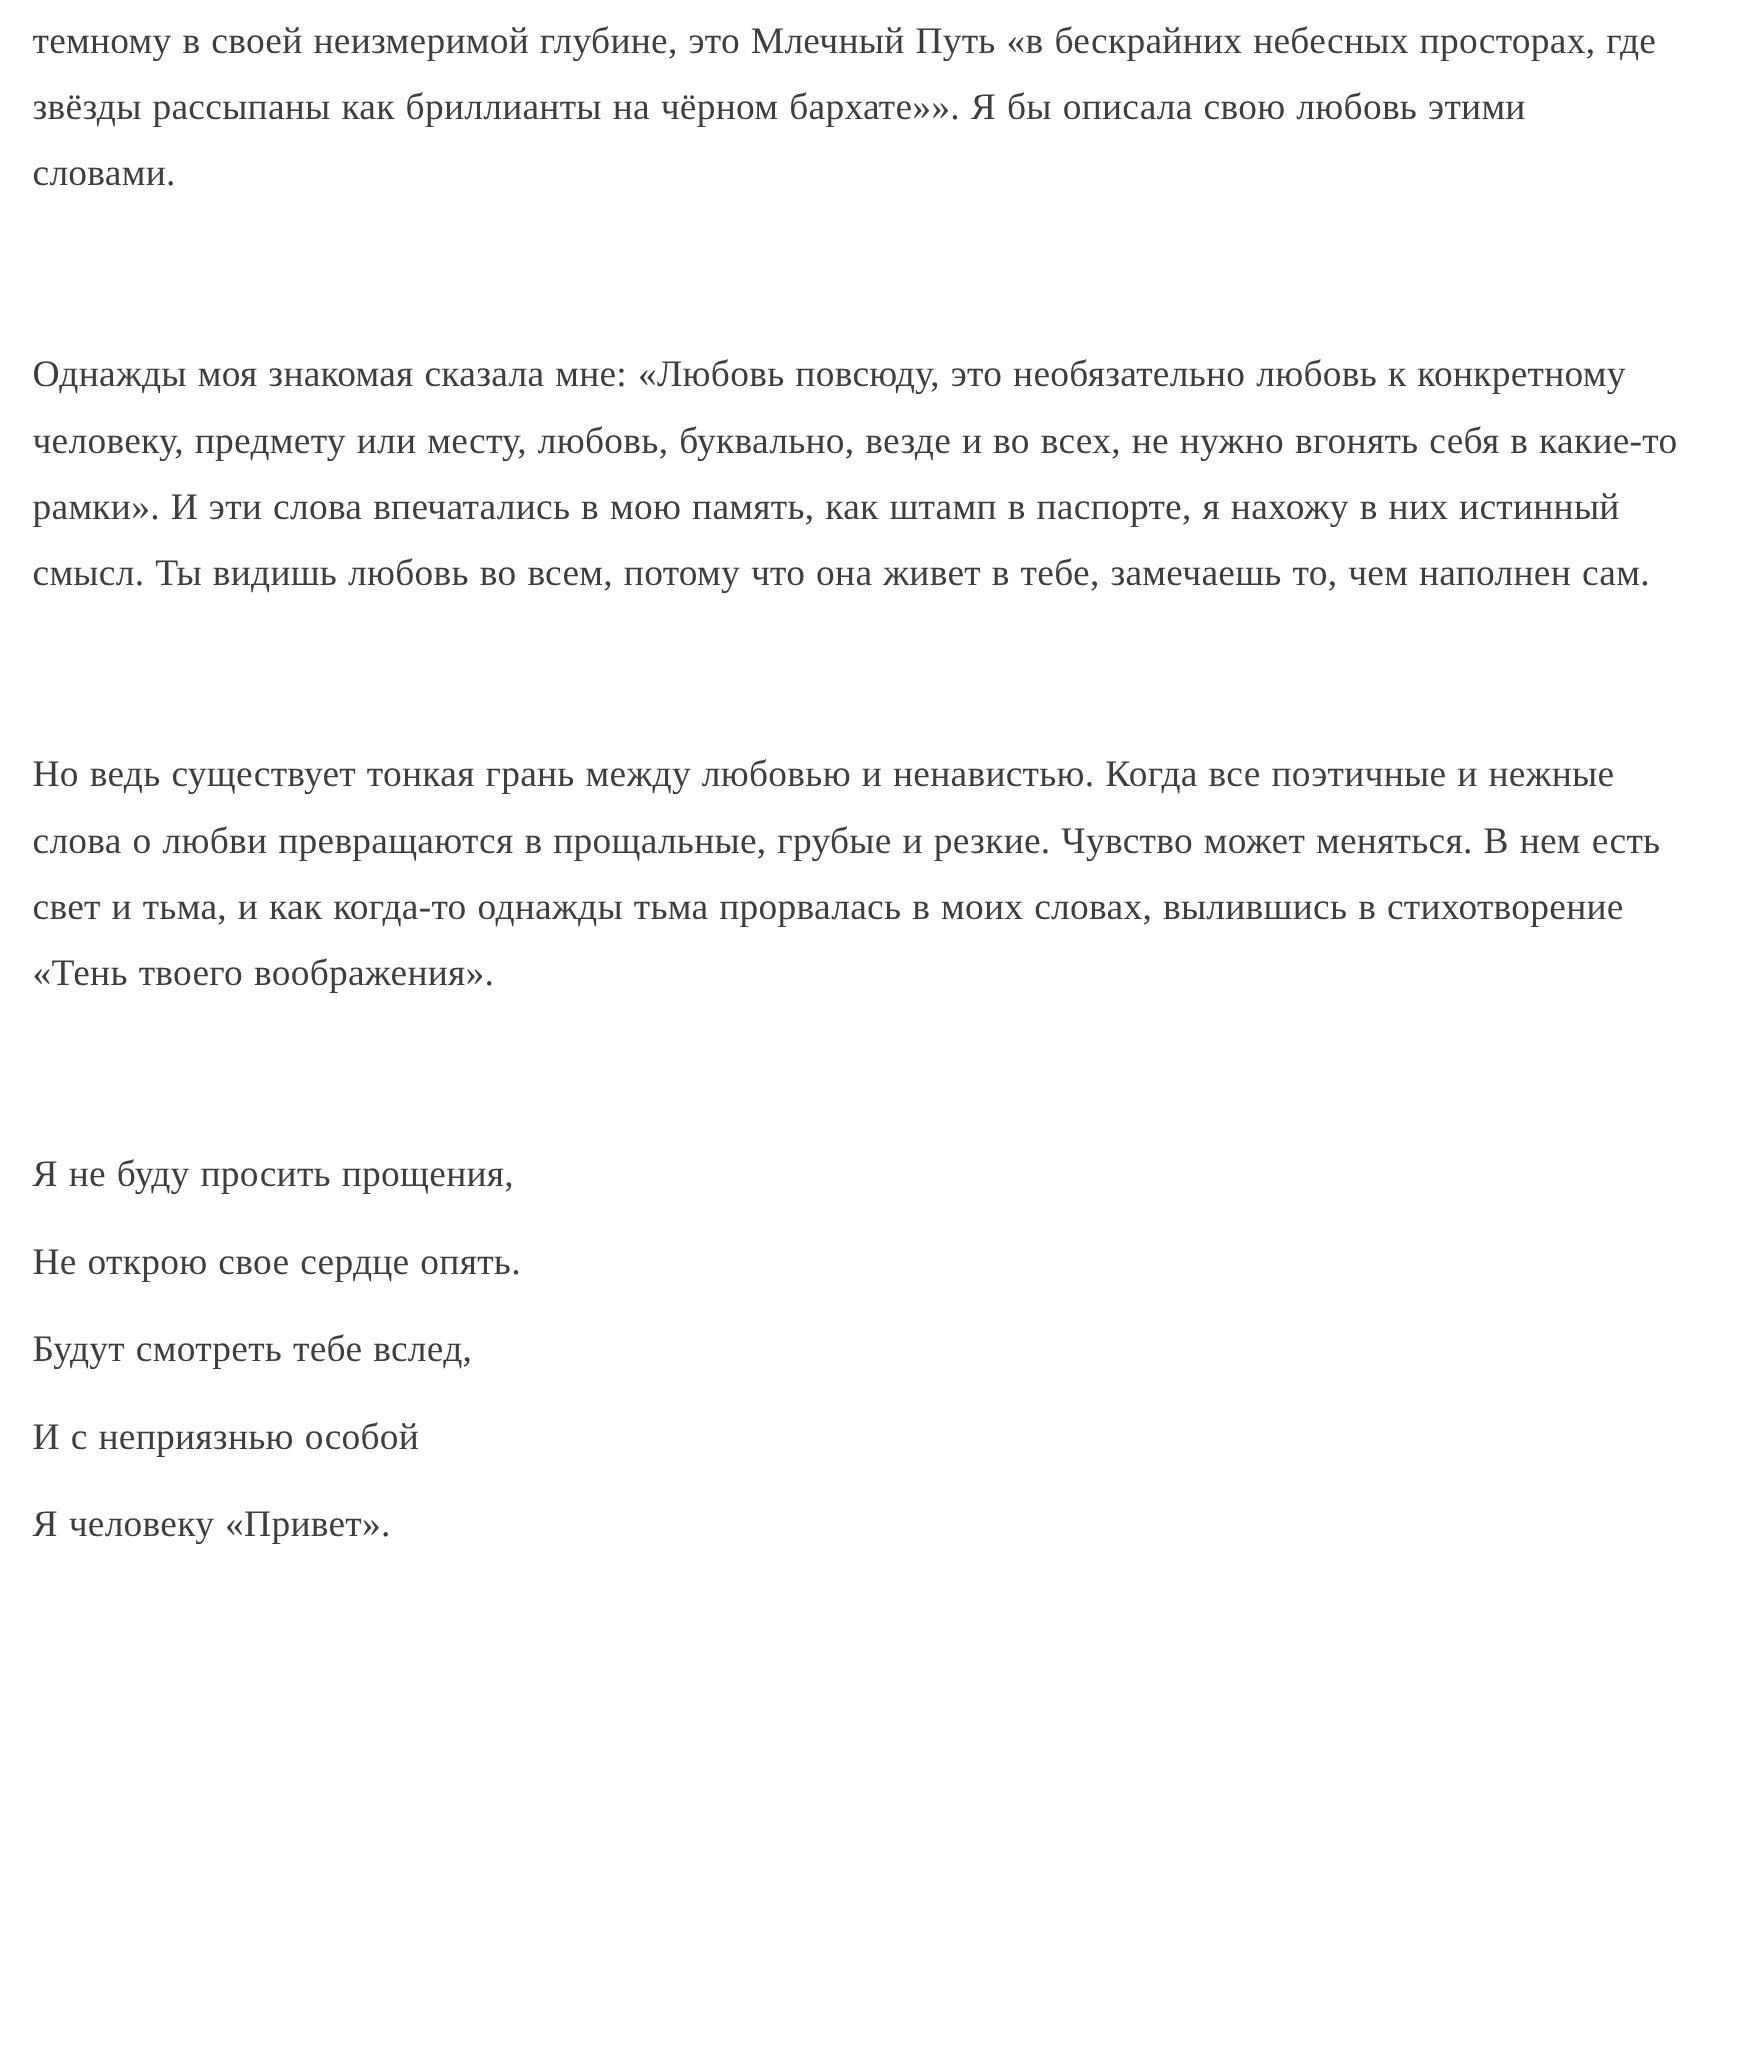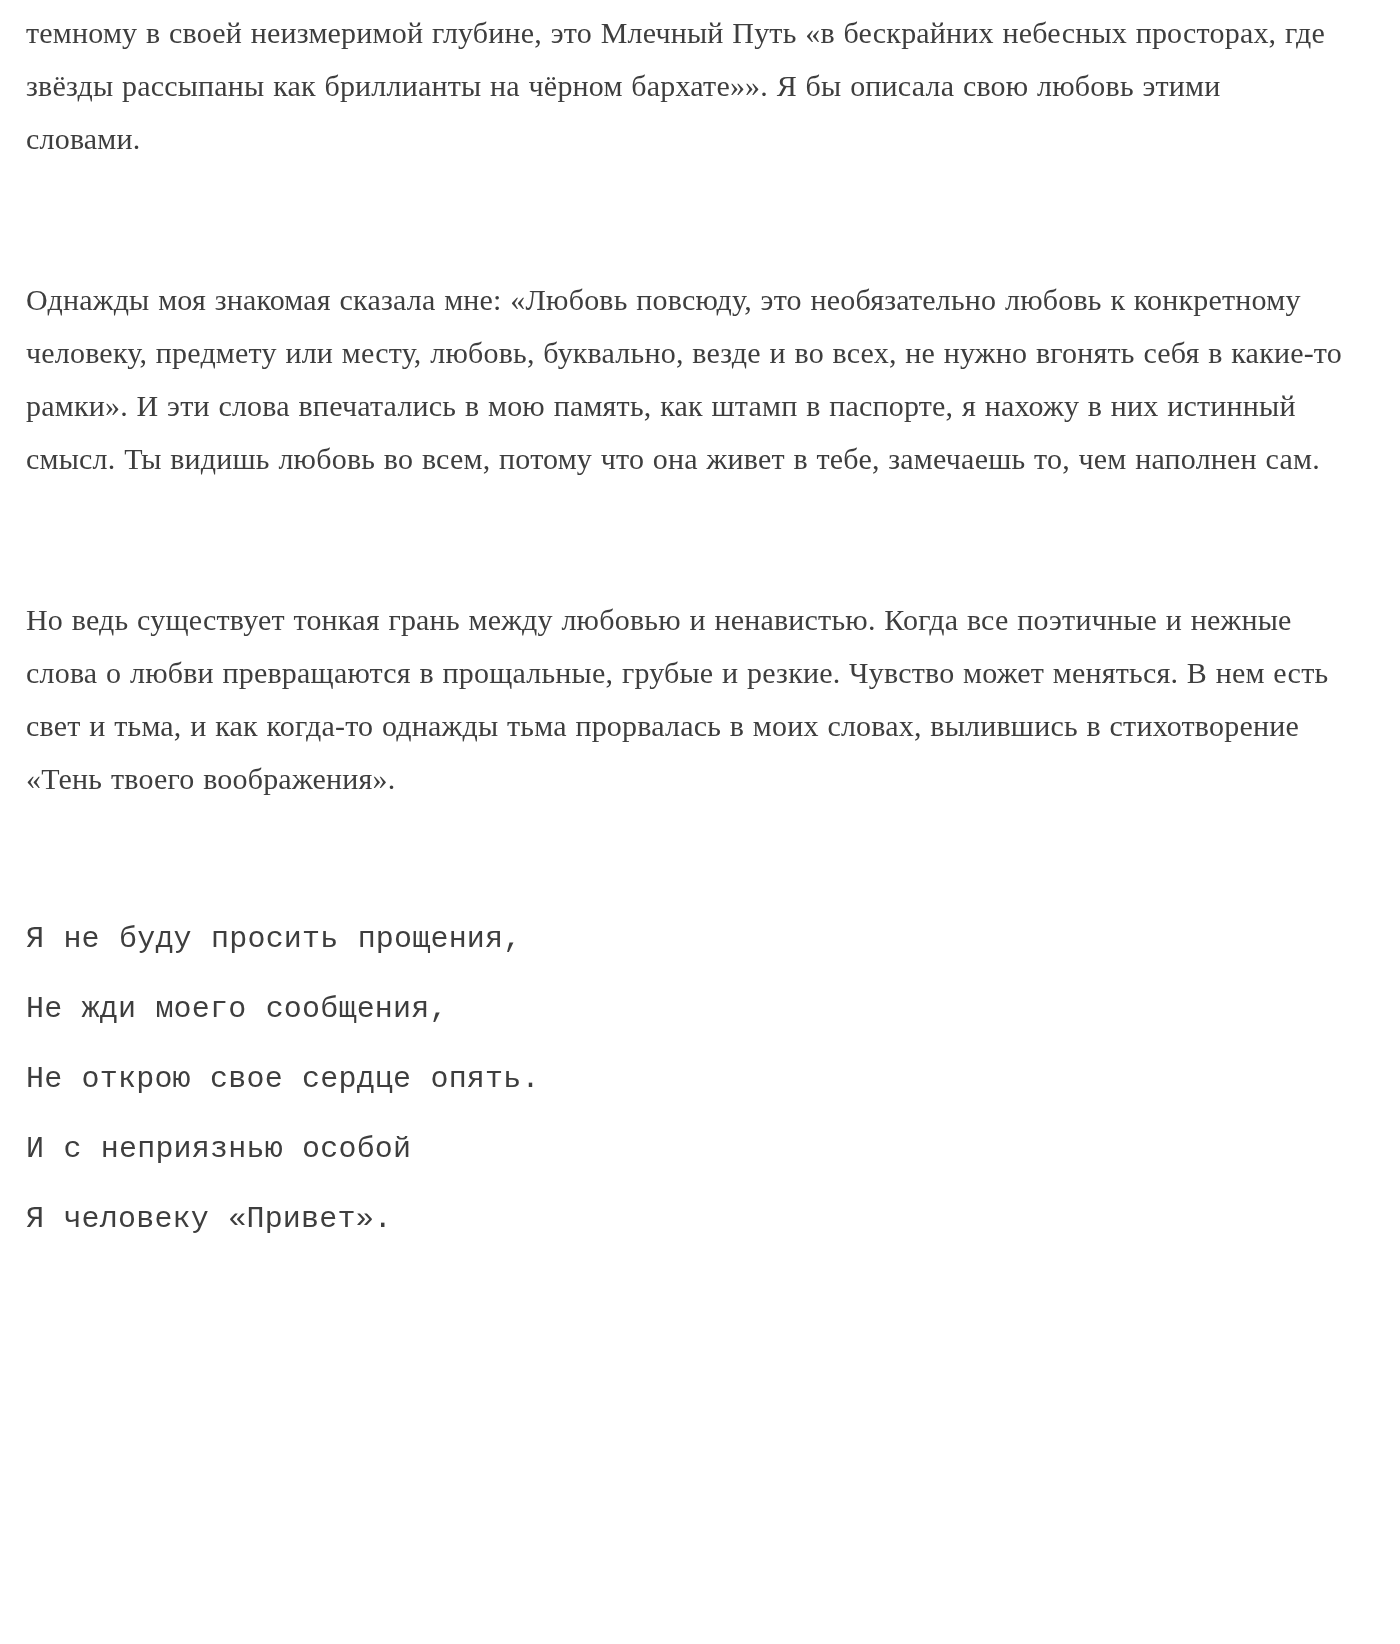--- a/index.html
+++ b/index.html
@@ -19,45 +19,44 @@
   .article-body p {
     margin: 0 0 108px 0;
     font-size: 30px;
     line-height: 53px;
     font-weight: 400;
     letter-spacing: 0.2px;
     word-spacing: 1px;
   }
   .article-body p.poem-line {
     margin: 0 0 17px 0;
-    font-family: Liberation Mono, monospace;
   }
   .article-body p.poem-line.last {
     margin-bottom: 0;
   }
 </style>
 </head>
 <body>
 
 <div class="page">
   <div class="article-body">
 
     <p>темному в своей неизмеримой глубине, это Млечный Путь «в бескрайних небесных просторах, где звёзды рассыпаны как бриллианты на чёрном бархате»». Я бы описала свою любовь этими словами.</p>
 
     <p>Однажды моя знакомая сказала мне: «Любовь повсюду, это необязательно любовь к конкретному человеку, предмету или месту, любовь, буквально, везде и во всех, не нужно вгонять себя в какие-то рамки». И эти слова впечатались в мою память, как штамп в паспорте, я нахожу в них истинный смысл. Ты видишь любовь во всем, потому что она живет в тебе, замечаешь то, чем наполнен сам.</p>
 
     <p>Но ведь существует тонкая грань между любовью и ненавистью. Когда все поэтичные и нежные слова о любви превращаются в прощальные, грубые и резкие. Чувство может меняться. В нем есть свет и тьма, и как когда-то однажды тьма прорвалась в моих словах, вылившись в стихотворение «Тень твоего воображения».</p>
 
     <p class="poem-line">Я не буду просить прощения,</p>
 
 
-    <p class="poem-line">Не жди моего сообщения,</p>
 
     <p class="poem-line">Не открою свое сердце опять.</p>
 
 
+    <p class="poem-line">Будут смотреть тебе вслед,</p>
 
     <p class="poem-line">И с неприязнью особой</p>
 
     <p class="poem-line last">Я человеку «Привет».</p>
 
   </div>
 </div>
 
 </body></html>

